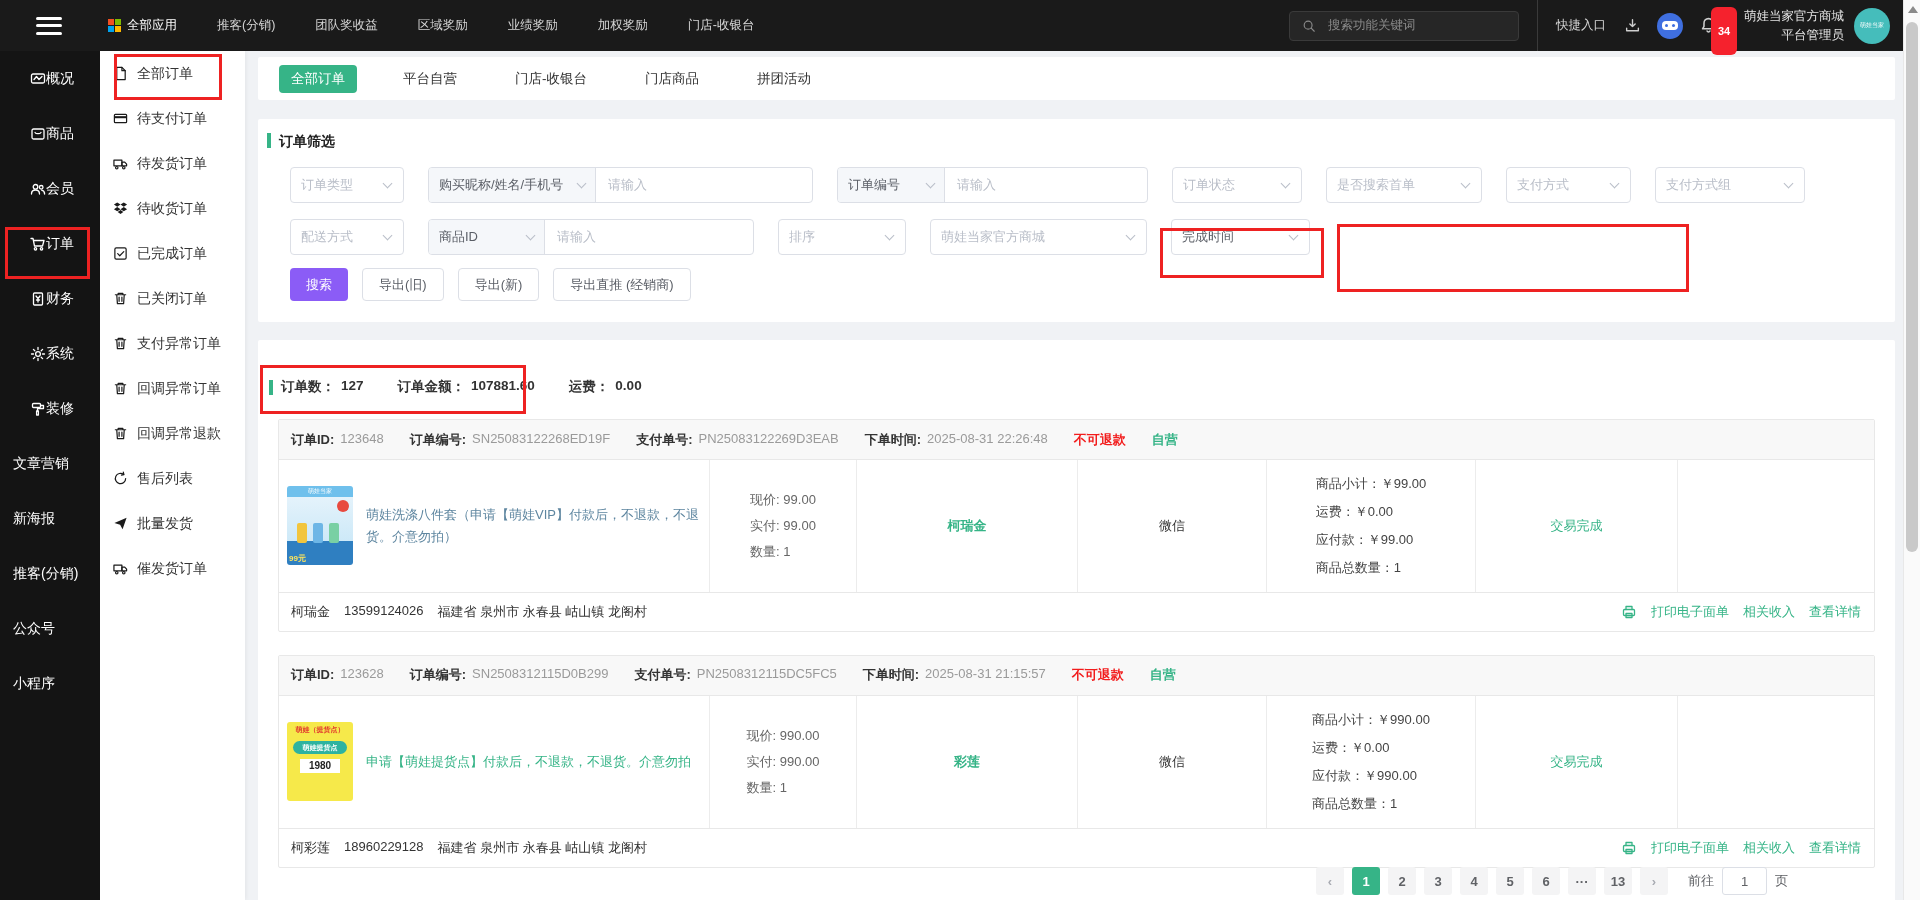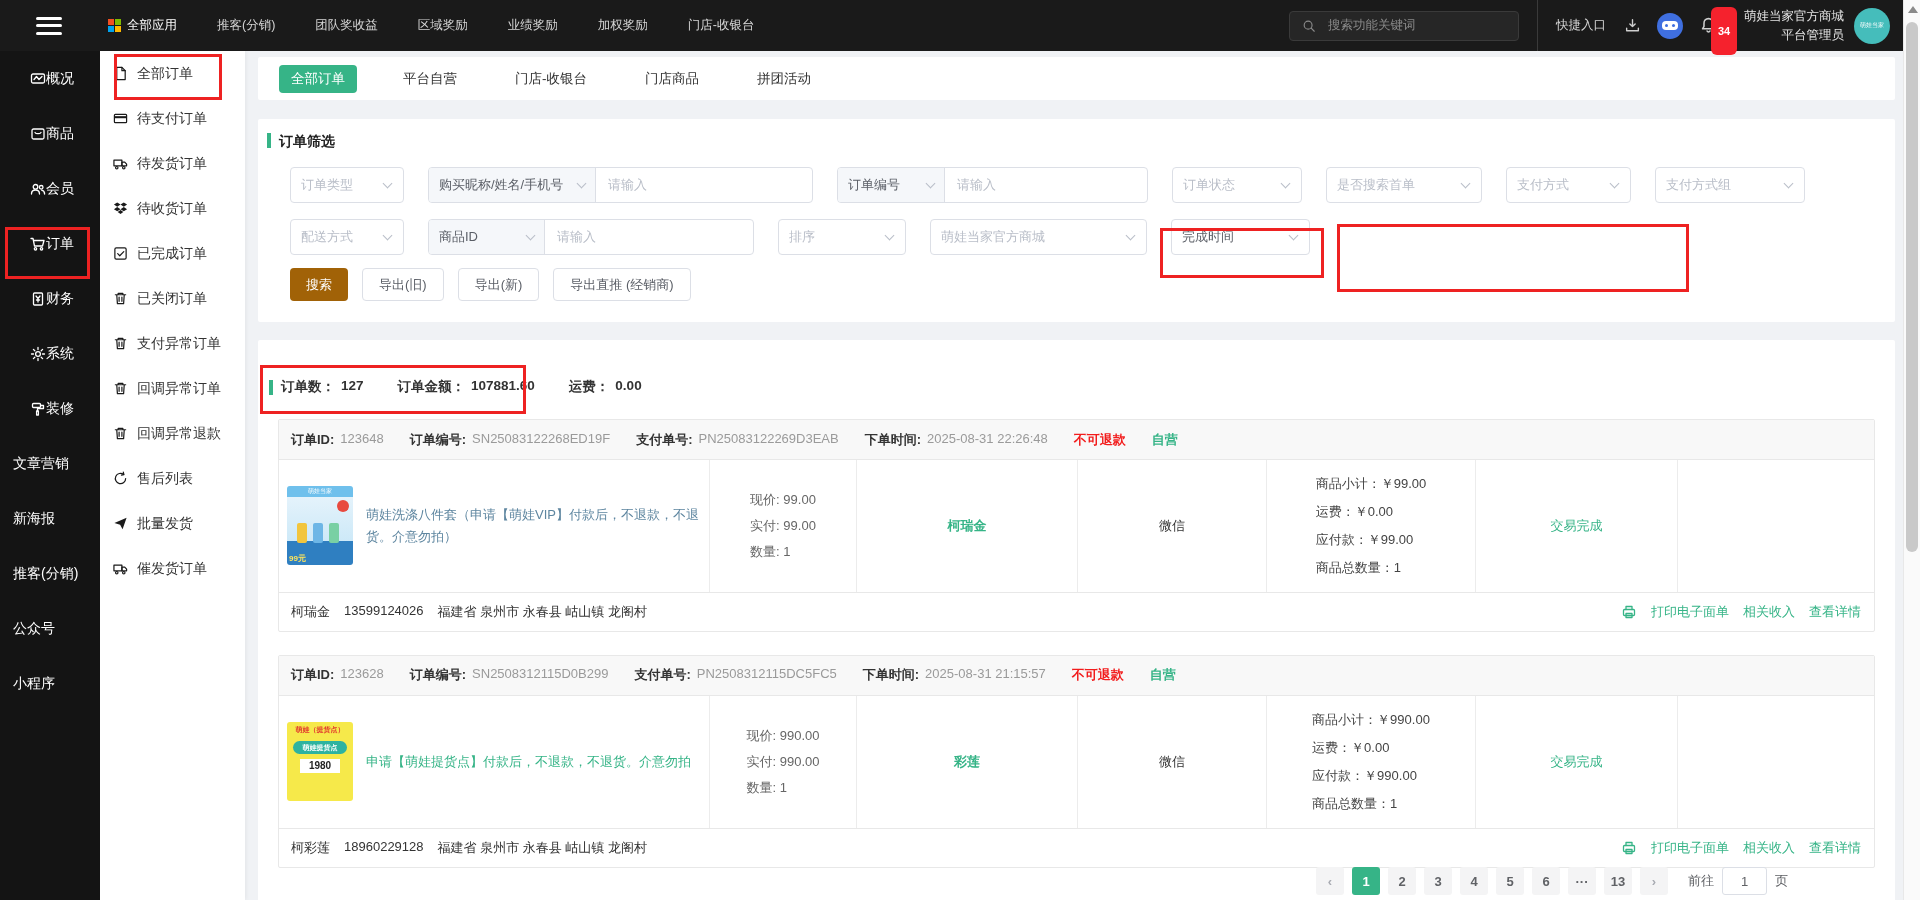--- a/index.html
+++ b/index.html
@@ -487,21 +487,21 @@
         <span>萌娃当家官方商城</span>
           <i class="chev"></i>
       </div>
       <div class="sel" style="width:139px; color:#5a5e66">
         <span>完成时间</span>
           <i class="chev"></i>
       </div>
     </div>
 
     <div class="btnrow">
-      <div class="btn primary accent-bg" style="background: #a16207; font-family: Liberation Mono, monospace;">搜索</div>
+      <div class="btn primary accent-bg" style="background: #8b5cf6; font-family: Liberation Mono, monospace;">搜索</div>
       <div class="btn">导出(旧)</div>
       <div class="btn">导出(新)</div>
       <div class="btn">导出直推 (经销商)</div>
     </div>
   </div>
 
   <div class="card card-list">
     <div class="stats">
       <span class="f-bar accent-bg" style="background: rgb(54, 180, 135);"></span>
       <span class="grp">

